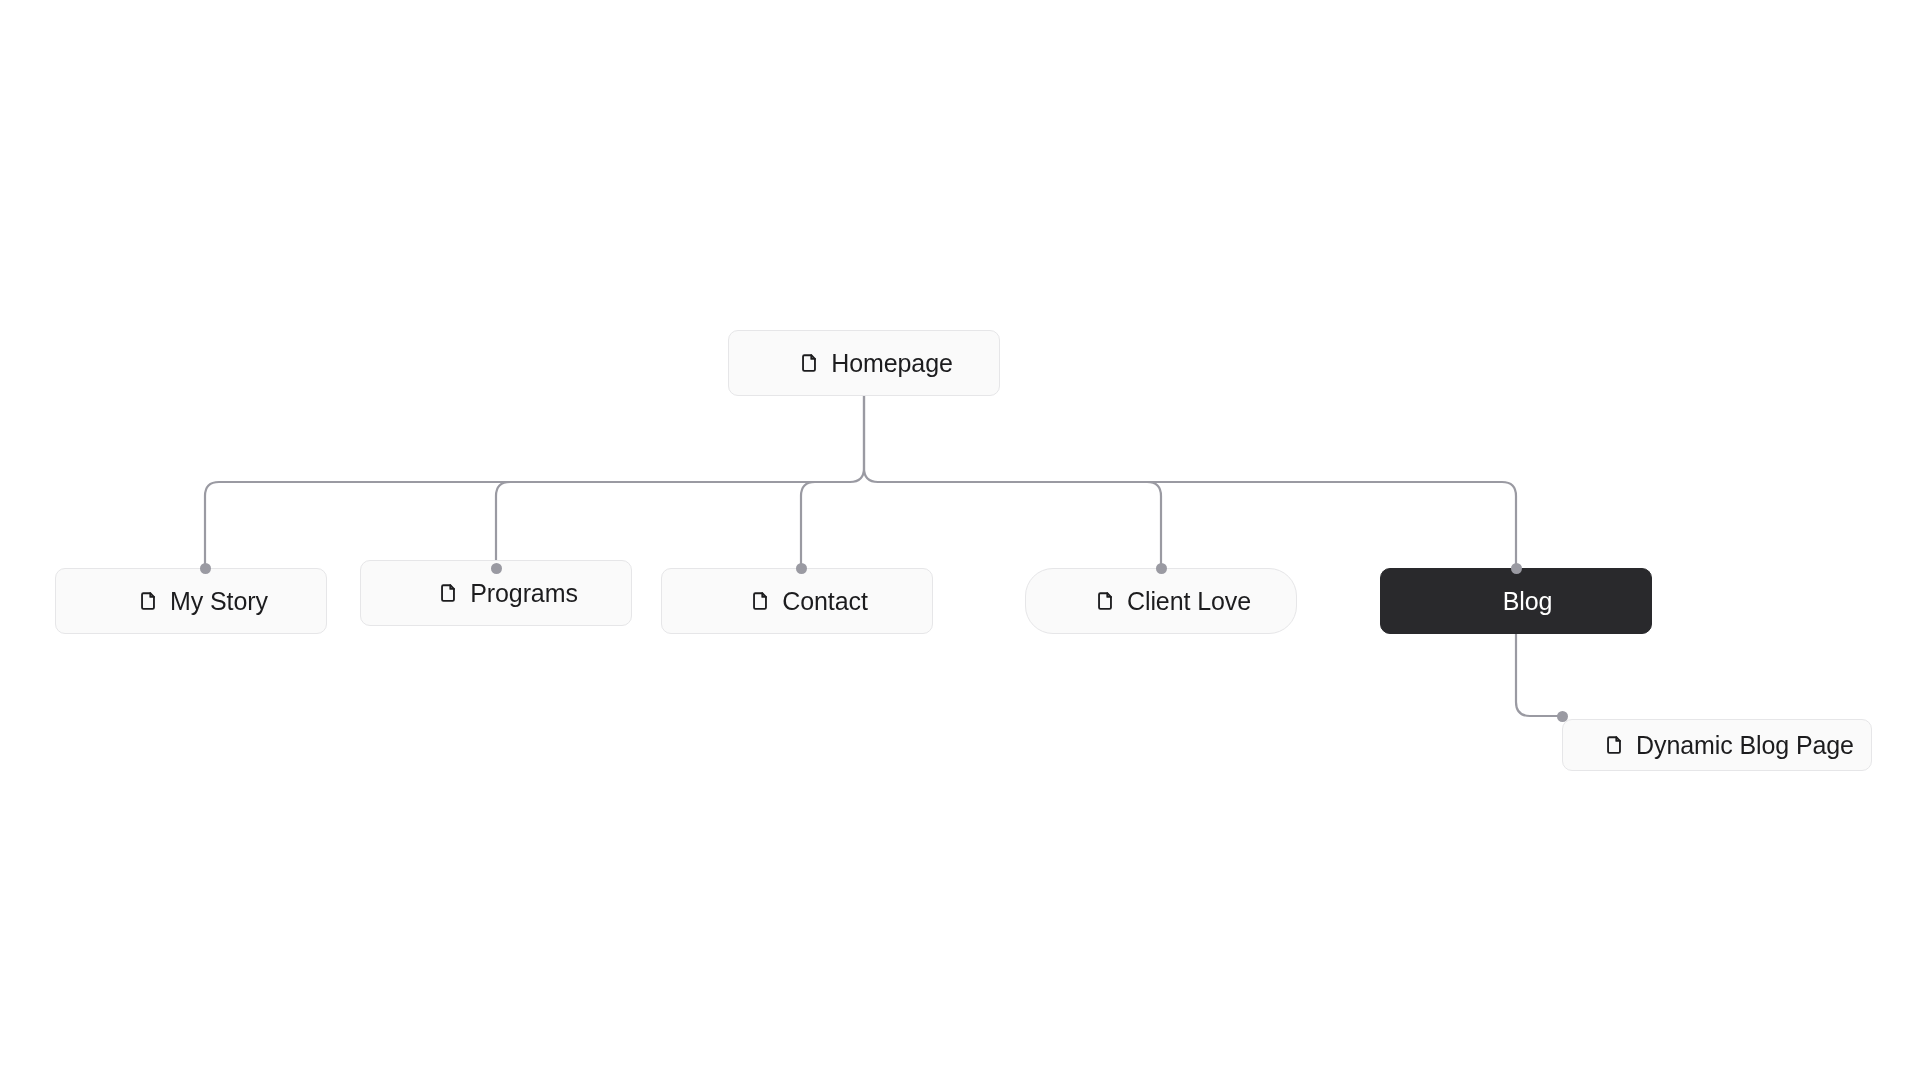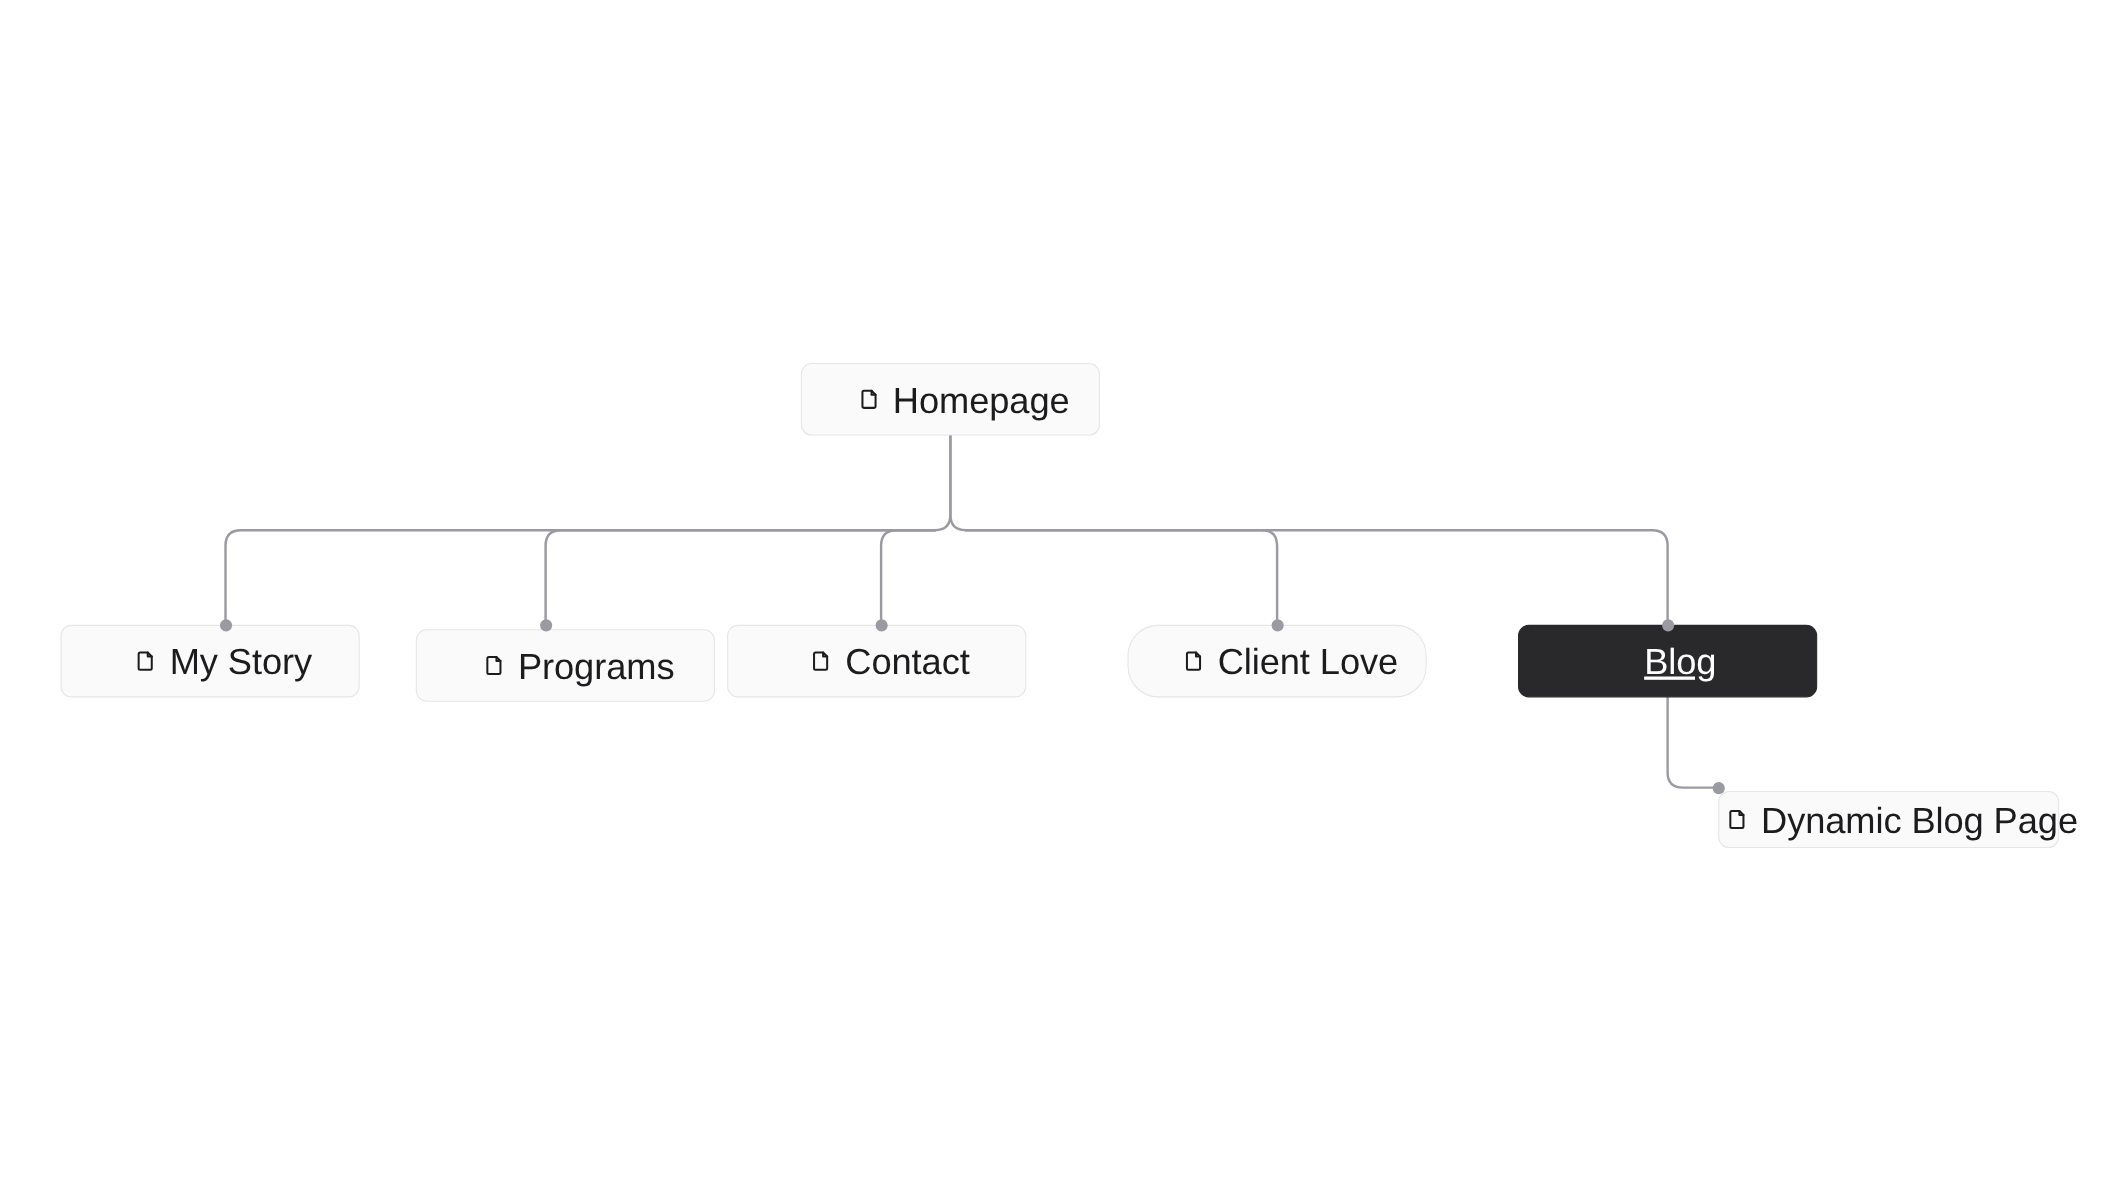--- a/index.html
+++ b/index.html
@@ -32,34 +32,33 @@
   .node {
     position: absolute;
     display: flex;
     align-items: center;
     justify-content: center;
     gap: 11px;
     border-radius: 10px;
     background: #fafafa;
     border: 1px solid #e6e6e8;
     color: #1c1c1e;
-    font-size: 33px;
+    font-size: 25px;
     font-weight: 500;
     letter-spacing: -0.1px;
     line-height: 1;
     white-space: nowrap;
     user-select: none;
     padding-left: 23px;
   }
 
   .node.selected {
     background: #29292c;
     border: 1px solid #29292c;
     color: #ffffff;
-    text-decoration: underline;
   }
 
   .node-label {
     display: inline-block;
   }
 
   .node-icon {
     display: inline-flex;
     align-items: center;
     justify-content: center;
@@ -110,21 +109,21 @@
   <div class="node" id="node-my-story" style="left:55px; top:568px; width:272px; height:66px;">
     <span class="node-icon">
       <svg viewBox="0 0 24 24" width="22" height="22" fill="none" stroke="#1c1c1e" stroke-width="2" stroke-linecap="round" stroke-linejoin="round">
         <path d="M14.5 3.5H7a1.5 1.5 0 0 0-1.5 1.5v14A1.5 1.5 0 0 0 7 20.5h10a1.5 1.5 0 0 0 1.5-1.5V7.5z"></path>
         <path d="M14.5 3.5v4h4"></path>
       </svg>
     </span>
     <span class="node-label">My Story</span>
   </div>
 
-  <div class="node" id="node-programs" style="left:360px; top:572px; width:272px; height:66px;margin-left:18px;">
+  <div class="node" id="node-programs" style="left:360px; top:560px; width:272px; height:66px;">
     <span class="node-icon">
       <svg viewBox="0 0 24 24" width="22" height="22" fill="none" stroke="#1c1c1e" stroke-width="2" stroke-linecap="round" stroke-linejoin="round">
         <path d="M14.5 3.5H7a1.5 1.5 0 0 0-1.5 1.5v14A1.5 1.5 0 0 0 7 20.5h10a1.5 1.5 0 0 0 1.5-1.5V7.5z"></path>
         <path d="M14.5 3.5v4h4"></path>
       </svg>
     </span>
     <span class="node-label">Programs</span>
   </div>
 
   <div class="node" id="node-contact" style="left:661px; top:568px; width:272px; height:66px;">

